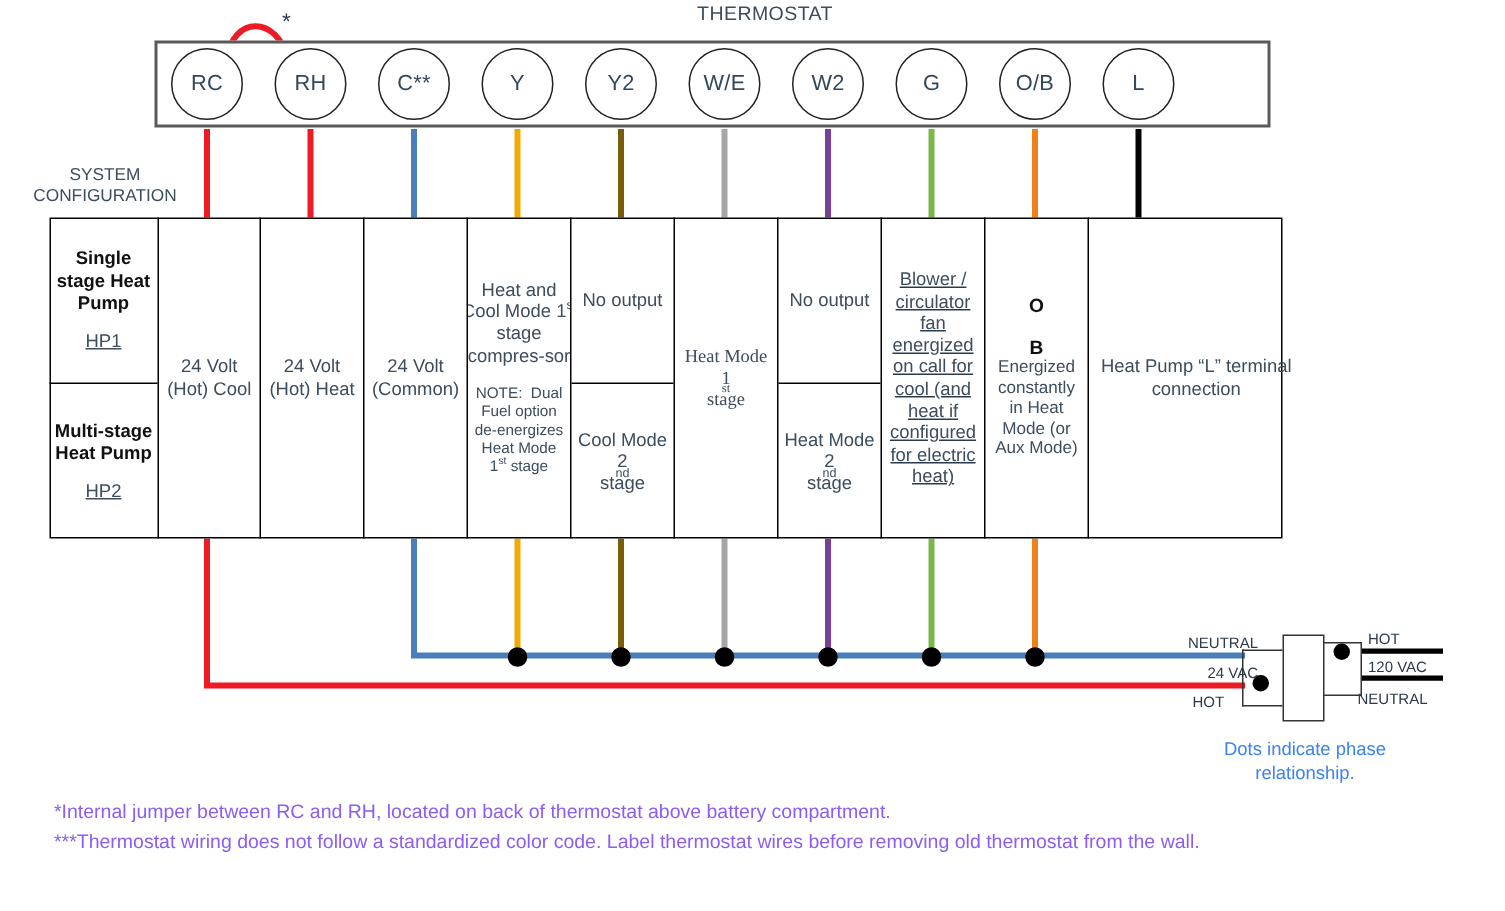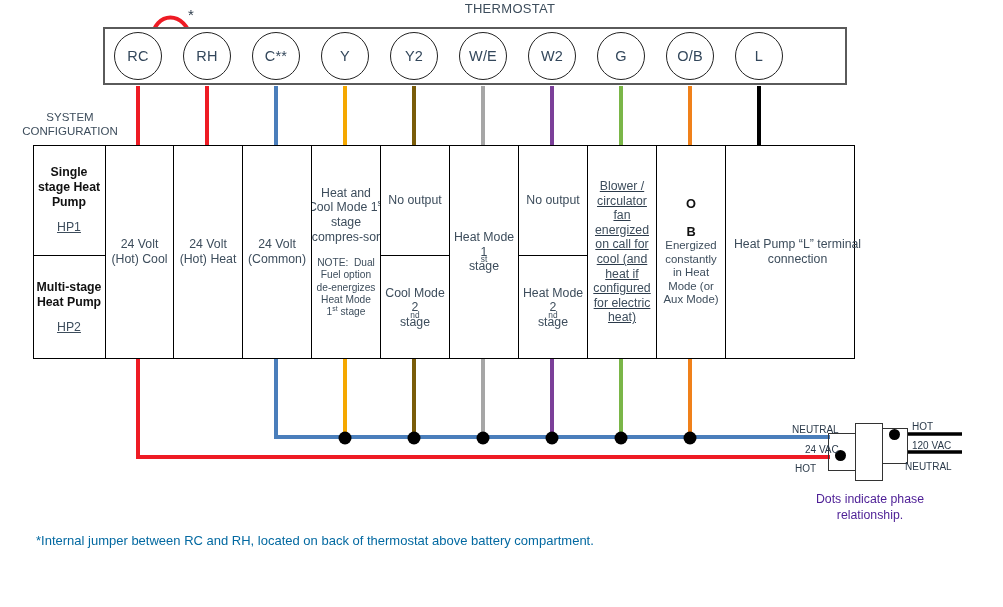--- a/index.html
+++ b/index.html
@@ -197,34 +197,34 @@
     white-space: nowrap;
   }
   .caption {
     position: absolute;
     left: 800px;
     top: 491px;
     width: 140px;
     text-align: center;
     font-size: 12.3px;
     line-height: 16px;
-    color: #4c1d95;
+    color: #3b82f6;
   }
 
   
   .footnotes {
     position: absolute;
     left: 36px;
     top: 531px;
     width: 950px;
   }
   .footnote {
     font-size: 13px;
     line-height: 19.5px;
-    color: #0369a1;
+    color: #8b5cf6;
     white-space: nowrap;
   }
 </style>
 </head>
 <body>
 
 <div id="stage">
 
   <svg id="wires" viewBox="0 0 1003 607" width="1003" height="607" xmlns="http://www.w3.org/2000/svg">
 
@@ -310,21 +310,21 @@
       <div>Heat and Cool Mode 1<sup>st</sup> stage (compres<span>‑</span>sor)</div>
       <div class="note">NOTE:&nbsp; Dual Fuel option de-energizes Heat Mode 1<sup>st</sup> stage</div>
     </div>
   </div>
 
   <div class="col" style="left:380px; width:69px;">
     <div class="cell split-top">No output</div>
     <div class="cell split-bot">Cool Mode 2<sup>nd</sup> stage</div>
   </div>
 
-  <div class="col" style="left:449px; width:69px;">
+  <div class="col" style="left:449px; width:69px;font-family:Liberation Serif, serif;">
     <div class="cell full">Heat Mode 1<sup>st</sup> stage</div>
   </div>
 
   <div class="col" style="left:518px; width:69px;">
     <div class="cell split-top">No output</div>
     <div class="cell split-bot">Heat Mode 2<sup>nd</sup> stage</div>
   </div>
 
   <div class="col" style="left:587px; width:69px;text-decoration:underline;">
     <div class="cell full">Blower / circulator fan energized on call for cool (and heat if configured for electric heat)</div>
@@ -356,15 +356,16 @@
   <div class="lbl" style="left:792px; top:444px;margin-left:13px;">24 VAC</div>
   <div class="lbl" style="left:795px; top:463px;">HOT</div>
   <div class="lbl" style="left:912px; top:421px;">HOT</div>
   <div class="lbl" style="left:912px; top:440px;">120 VAC</div>
   <div class="lbl" style="left:905px; top:461px;">NEUTRAL</div>
 
   <div class="caption">Dots indicate phase relationship.</div>
 
   <div class="footnotes">
     <div class="footnote">*Internal jumper between RC and RH, located on back of thermostat above battery compartment.</div>
+    <div class="footnote">***Thermostat wiring does not follow a standardized color code.  Label thermostat wires before removing old thermostat from the wall.</div>
   </div>
 
 </div>
 
 </body></html>

